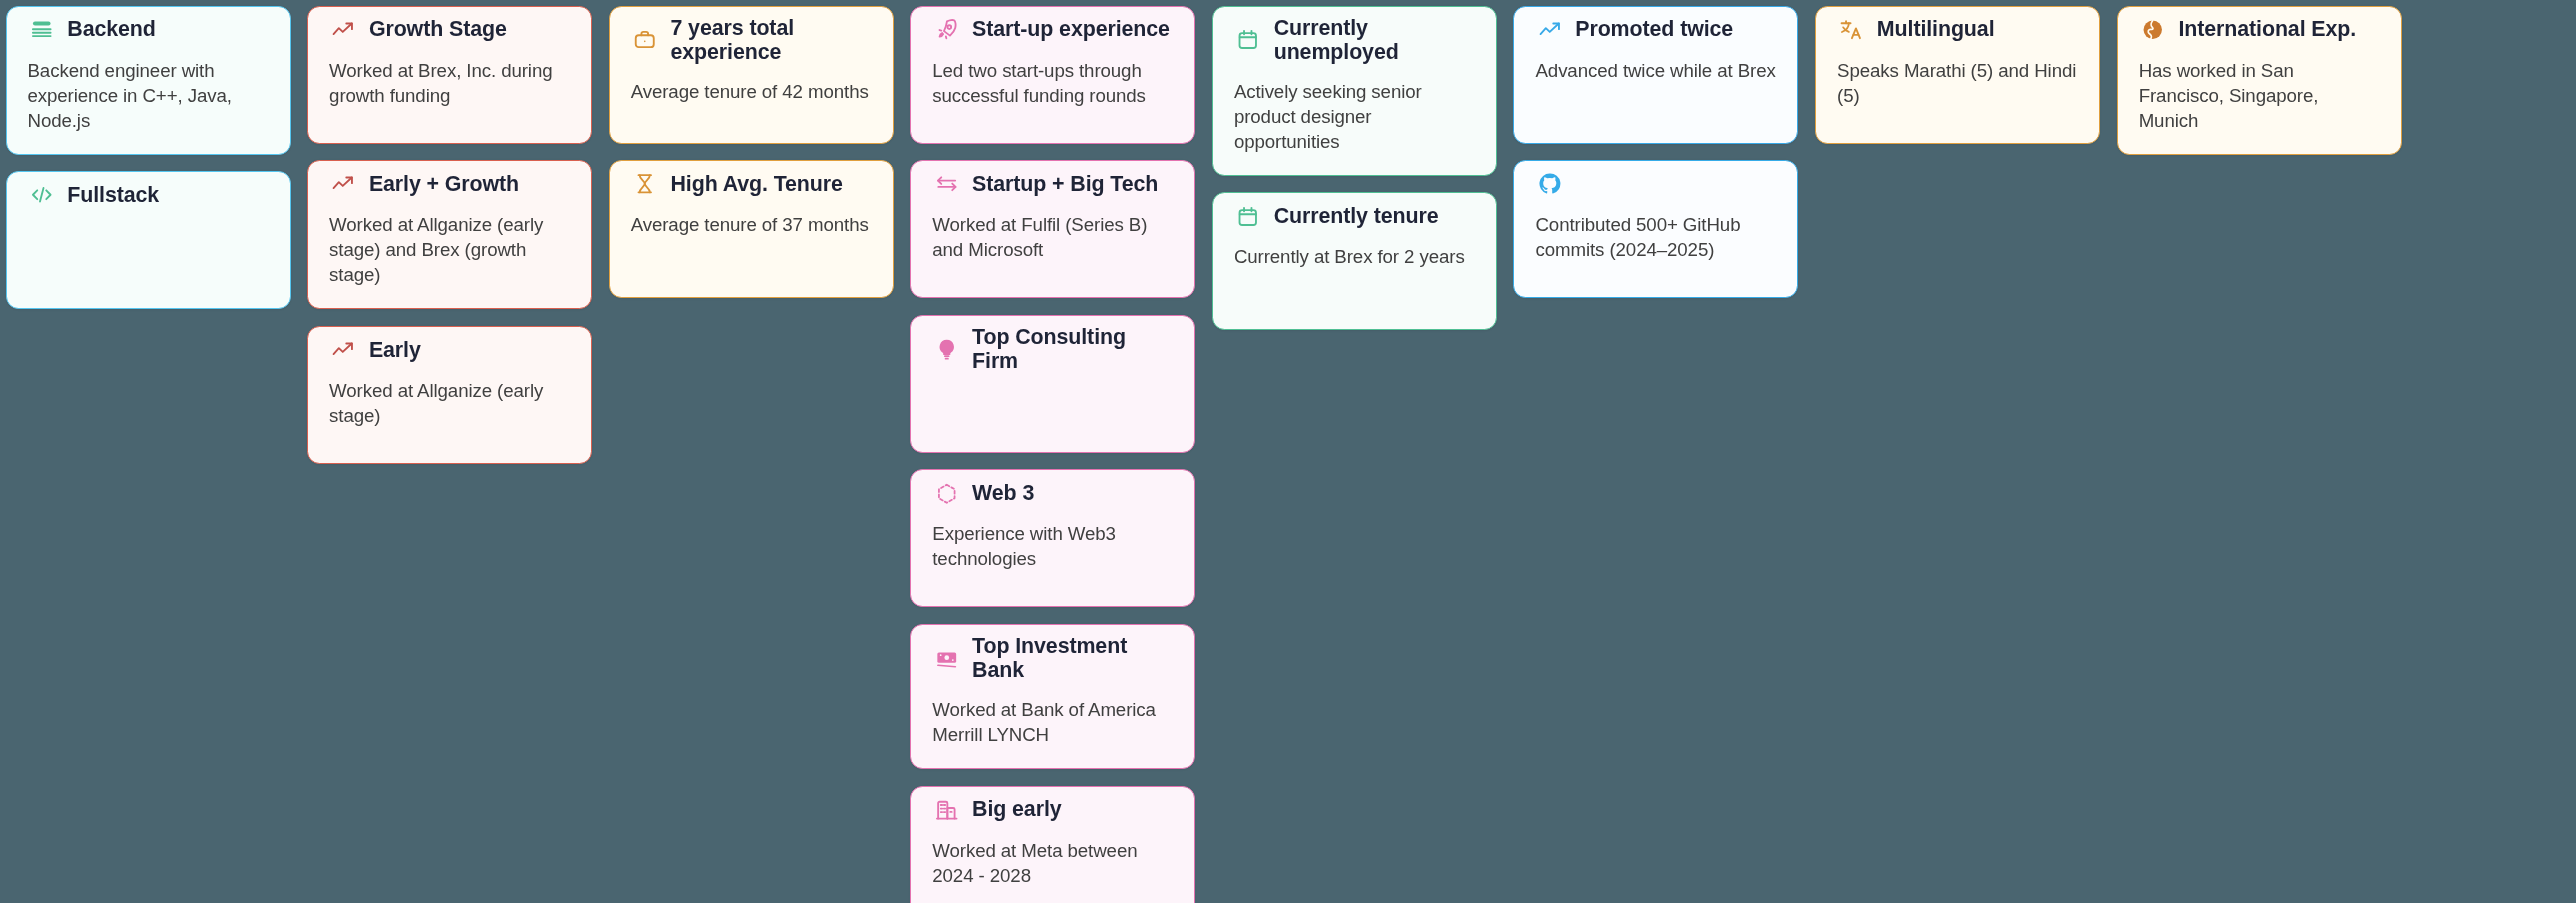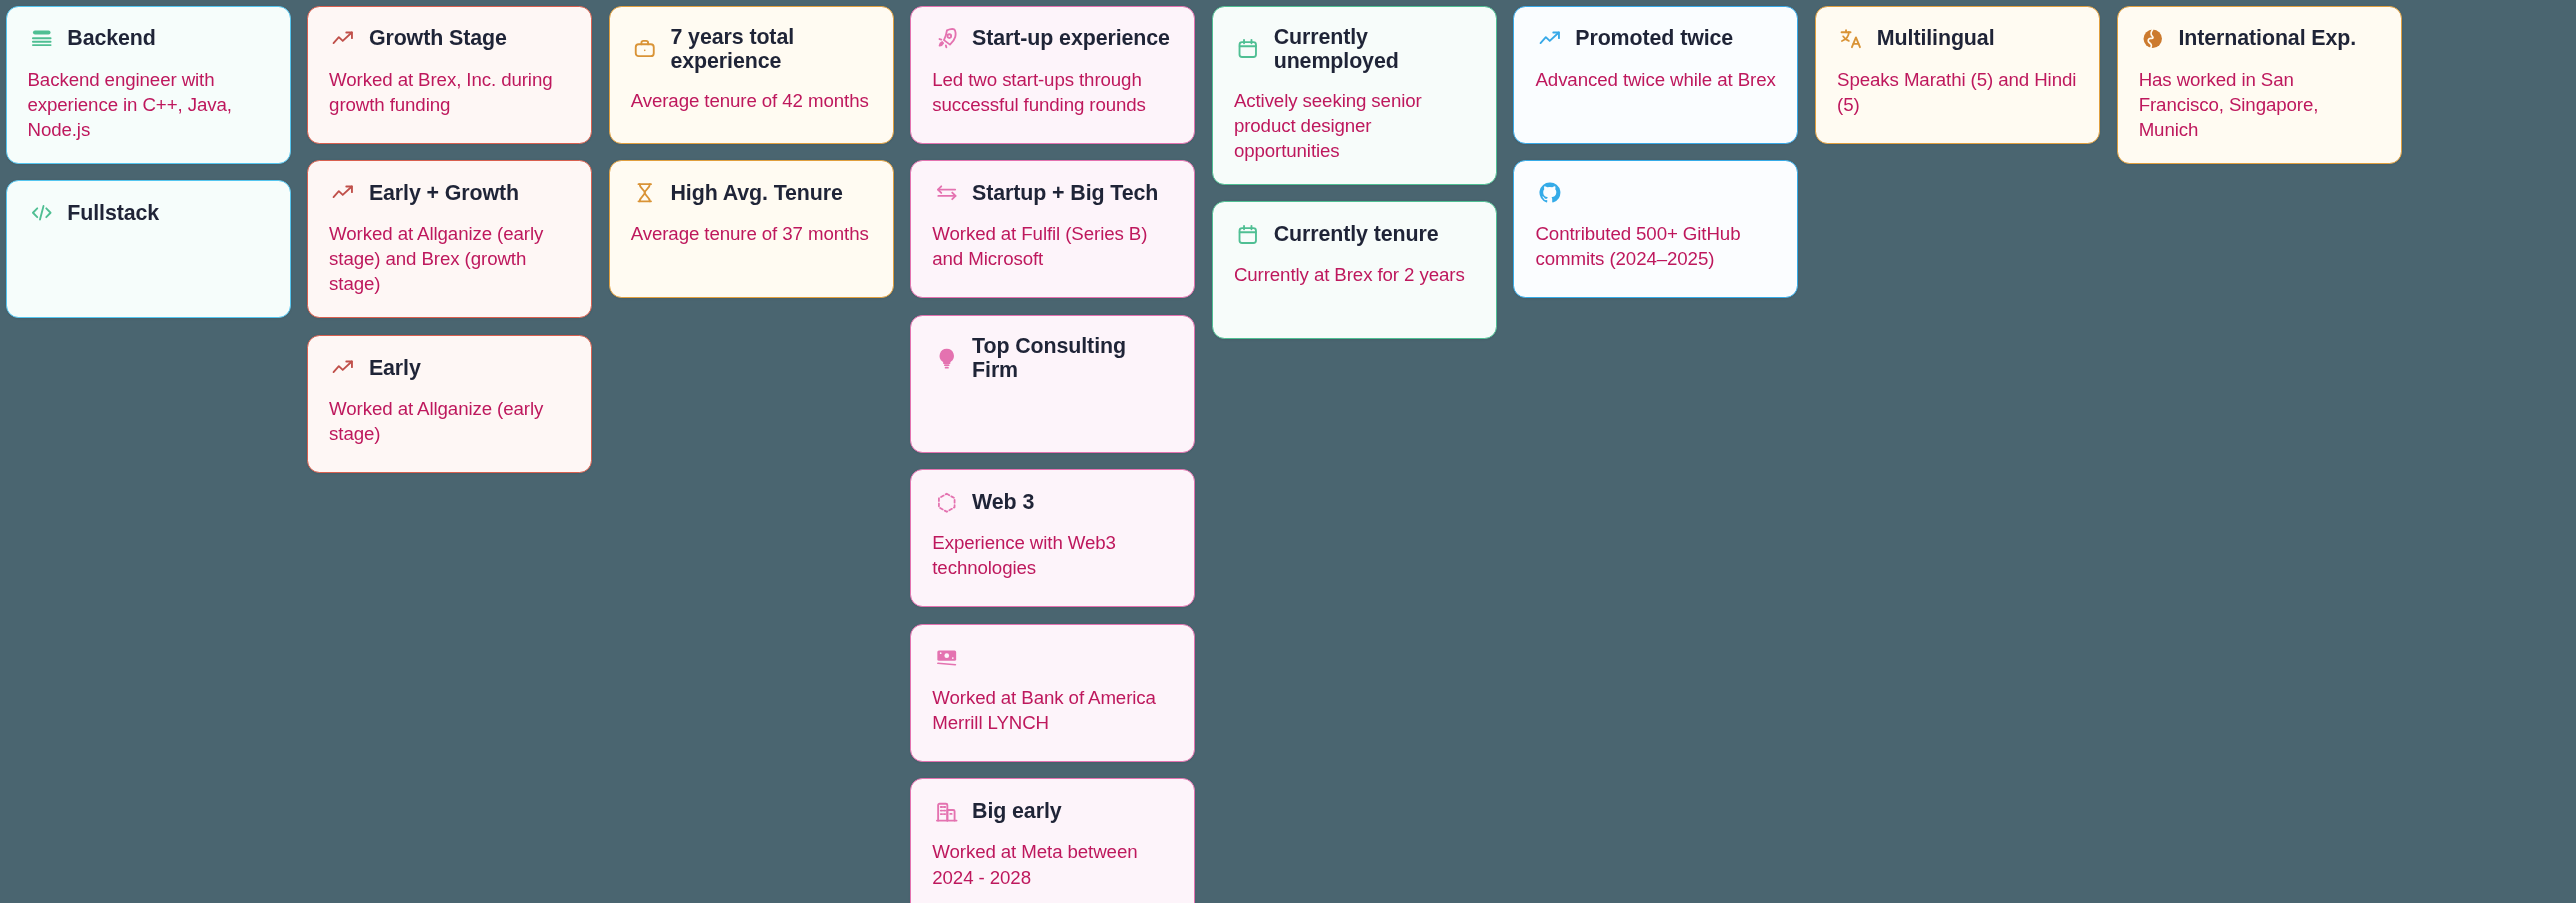--- a/index.html
+++ b/index.html
@@ -25,21 +25,21 @@
     display: flex;
     flex-direction: column;
     gap: 16.6px;
     width: 285px;
     flex: 0 0 285px;
   }
 
   .card {
     border-radius: 12.5px;
     border: 1.4px solid transparent;
-    padding: 18px 21px 21px 21px;
+    padding: 9px 21px 21px 21px;
     min-height: 138px;
     display: flex;
     flex-direction: column;
     box-shadow: 0 0.7px 2.1px rgba(0,0,0,0.07);
   }
 
   .card-head {
     display: flex;
     align-items: center;
     gap: 11.8px;
@@ -60,21 +60,21 @@
     font-size: 21.4px;
     font-weight: 700;
     color: #1f2437;
     letter-spacing: -0.1px;
     line-height: 1.15;
   }
 
   .card-desc {
     font-size: 18.7px;
     line-height: 1.34;
-    color: #be185d;
+    color: #404040;
     letter-spacing: -0.1px;
   }
 
   
   .t-green  { background: #f6fdfb; border-color: #54c6f0; }
   .t-red    { background: #fef7f5; border-color: #d9604f; }
   .t-amber  { background: #fffbf2; border-color: #e09f3e; }
   .t-pink   { background: #fdf4fa; border-color: #e472b0; }
   .t-teal   { background: #f7fcfa; border-color: #4fbf93; }
   .t-blue   { background: #fafdff; border-color: #37a9e8; }
@@ -236,20 +236,21 @@
         <div class="card-head">
           <span class="card-icon">
             <svg width="23.5" height="23.5" viewBox="0 0 24 24">
               <rect x="2.4" y="5.6" width="19.2" height="10.6" rx="1.6" fill="#e472b0"></rect>
               <circle cx="12" cy="10.9" r="2.4" fill="#fdf4fa"></circle>
               <circle cx="5.8" cy="8.4" r="0.9" fill="#fdf4fa"></circle>
               <circle cx="18.2" cy="13.4" r="0.9" fill="#fdf4fa"></circle>
               <path d="M3 18.6l17.8 1.6" stroke="#e472b0" stroke-width="1.7" fill="none" stroke-linecap="round"></path>
             </svg>
           </span>
+          <span class="card-title">Top Investment Bank</span>
         </div>
         <div class="card-desc">Worked at Bank of America Merrill LYNCH</div>
       </div>
       <div class="card t-pink">
         <div class="card-head">
           <span class="card-icon">
             <svg width="23.5" height="23.5" viewBox="0 0 24 24" fill="none" stroke="#e472b0" stroke-width="1.9" stroke-linecap="round" stroke-linejoin="round">
               <path d="M3.2 21V5.2a1.4 1.4 0 0 1 1.4-1.4h6.6a1.4 1.4 0 0 1 1.4 1.4V21"></path>
               <path d="M12.6 21V10.2h6a1.4 1.4 0 0 1 1.4 1.4V21"></path>
               <line x1="2" y1="21" x2="22" y2="21"></line>

